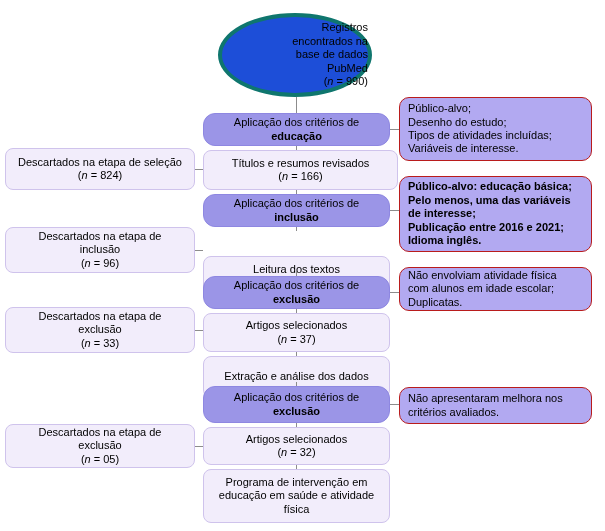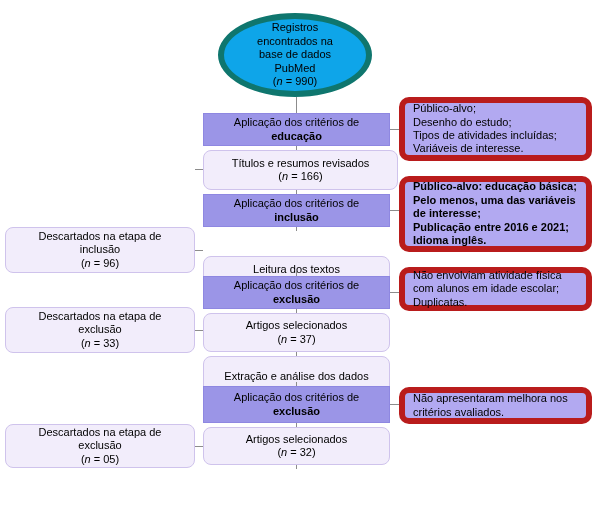--- a/index.html
+++ b/index.html
@@ -8,30 +8,30 @@
     font-family:"Liberation Sans", sans-serif; font-size:11px; color:#000;
     overflow:hidden;
   }
   .node {
     position:absolute; box-sizing:border-box;
     display:flex; align-items:center; justify-content:center;
     text-align:center; line-height:1.22;
   }
   .node .tx { white-space:pre-line; display:block; width:100%; }
   .ellipse {
-    background:#0ea5e9; border:6px solid #0f766e; border-radius:50%;
+    background:#1d4ed8; border:4px solid #0f766e; border-radius:50%;text-align:right;
   }
   .action {
-    background:#9b95e7; border:1px solid #8e87e1; border-radius:0;
+    background:#9b95e7; border:1px solid #8e87e1; border-radius:12px;
   }
   .light {
     background:#f2edfb; border:1px solid #cfc3ec; border-radius:8px;
   }
   .side {
-    background:#b2a9f1; border:6px solid #b91c1c; border-radius:10px;
+    background:#b2a9f1; border:1px solid #b91c1c; border-radius:10px;
     text-align:left; padding:5px 8px;
   }
   .side .tx { width:100%; }
   .line { position:absolute; background:#8c8c8c; }
   .v { width:1px; }
   .h { height:1px; }
   i { font-style:italic; }
   b { font-weight:bold; }
 </style>
 </head>
@@ -84,21 +84,30 @@
   <div class="node action" style="left:203px; top:386px; width:187px; height:37px;">
     <span class="tx">Aplicação dos critérios de
 <b>exclusão</b></span>
   </div>
 
   <div class="node light" style="left:203px; top:427px; width:187px; height:38px;">
     <span class="tx">Artigos selecionados
 (<i>n</i> = 32)</span>
   </div>
 
+  <div class="node light" style="left:203px; top:469px; width:187px; height:54px;">
+    <span class="tx">Programa de intervenção em
+educação em saúde e atividade
+física</span>
+  </div>
 
+  <div class="node light" style="left:5px; top:148px; width:190px; height:42px;">
+    <span class="tx">Descartados na etapa de seleção
+(<i>n</i> = 824)</span>
+  </div>
 
   <div class="node light" style="left:5px; top:227px; width:190px; height:46px;">
     <span class="tx">Descartados na etapa de
 inclusão
 (<i>n</i> = 96)</span>
   </div>
 
   <div class="node light" style="left:5px; top:307px; width:190px; height:46px;">
     <span class="tx">Descartados na etapa de
 exclusão

